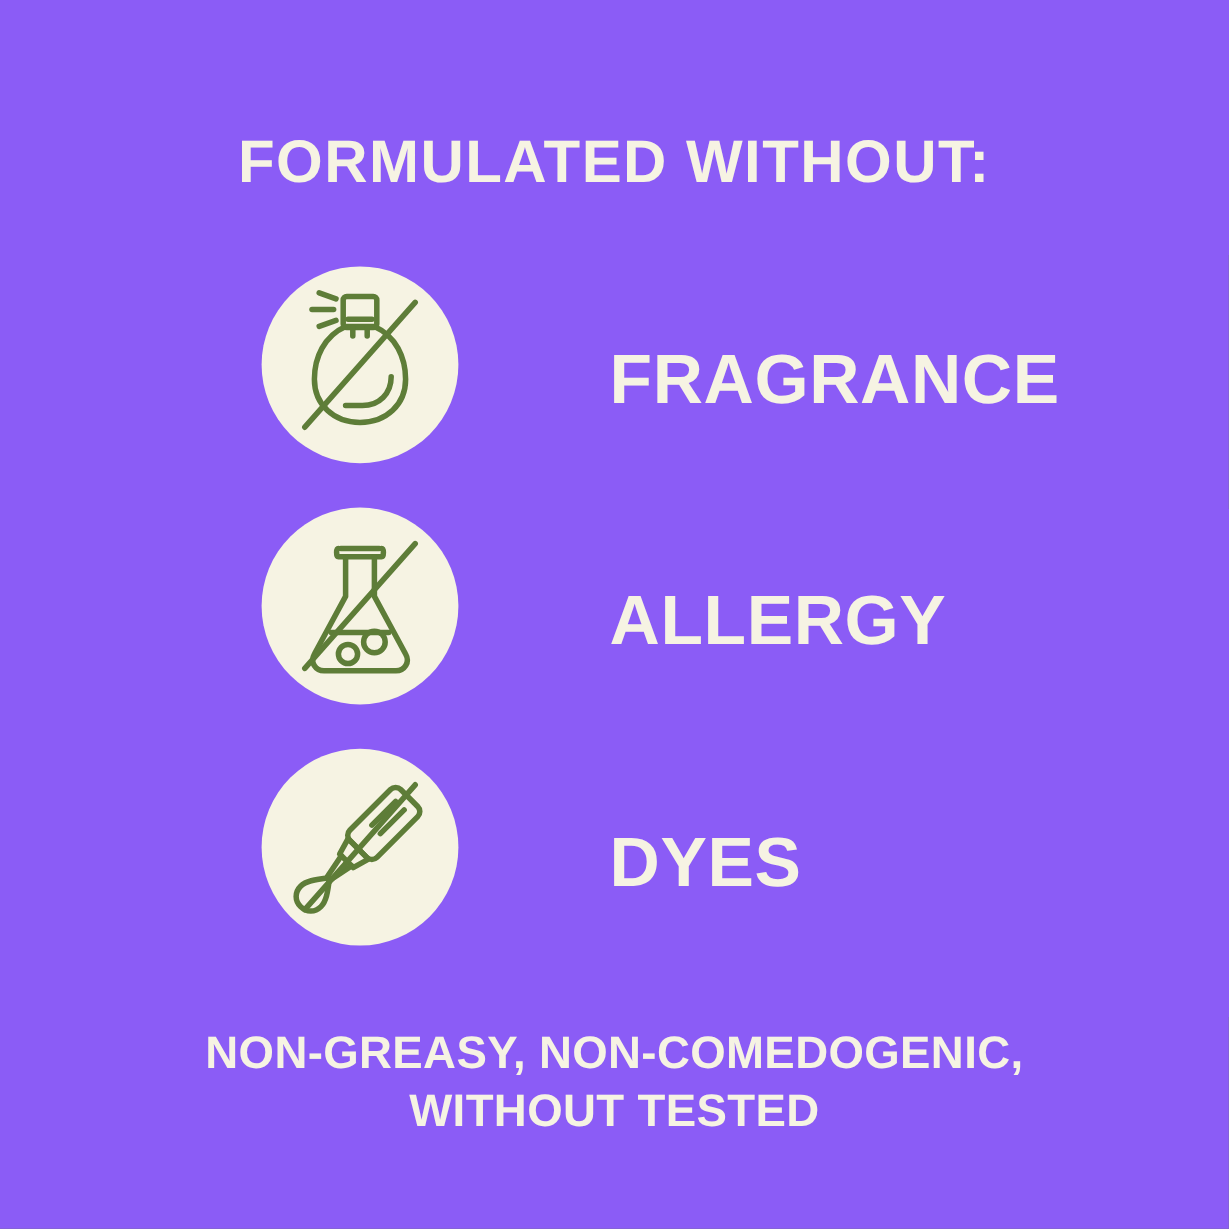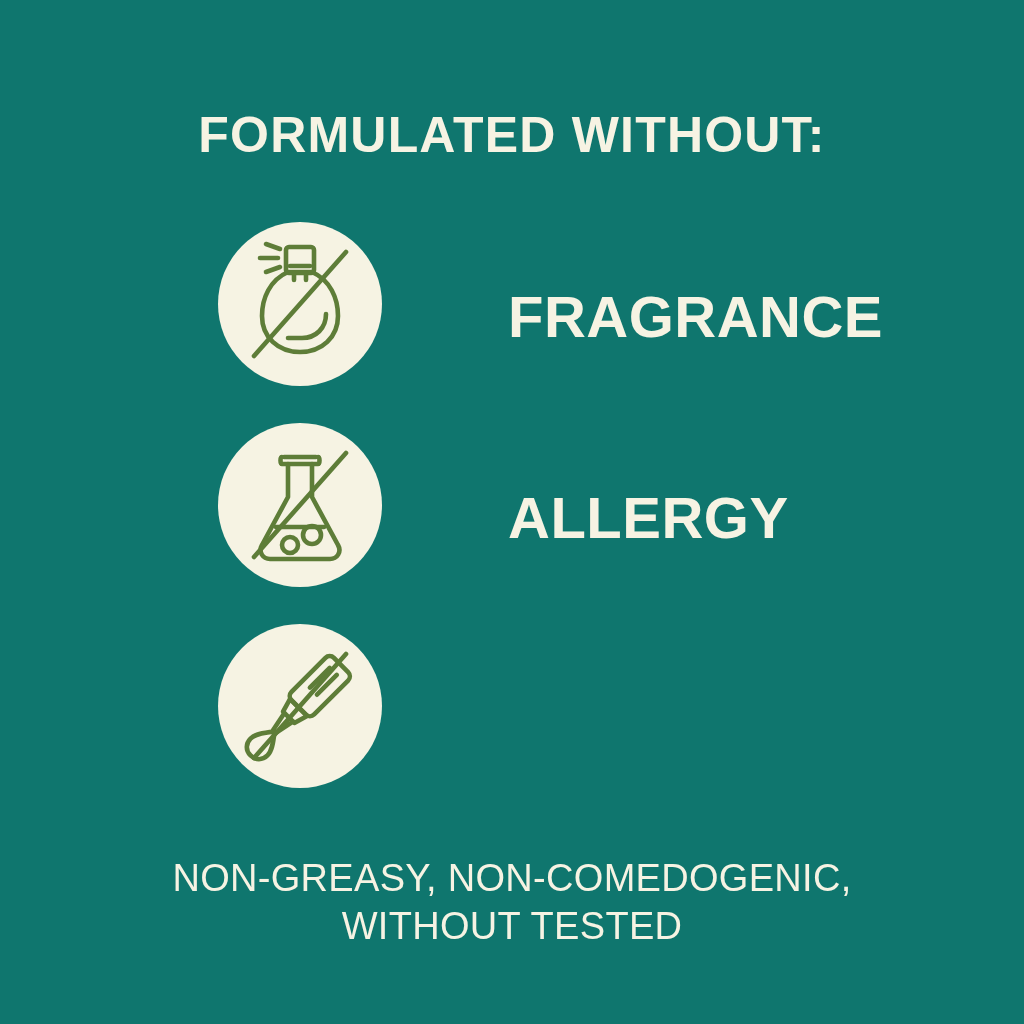--- a/index.html
+++ b/index.html
@@ -10,21 +10,21 @@
     width: 1024px;
     height: 1024px;
     background: #65803c;
     font-family: "Liberation Sans", sans-serif;
     overflow: hidden;
   }
   .panel {
     position: relative;
     width: 1024px;
     height: 1024px;
-    background: #0f766e;
+    background: #8b5cf6;
     box-sizing: border-box;
   }
   .headline {
     position: absolute;
     left: 0;
     top: 104px;
     width: 1024px;
     text-align: center;
     color: #f6f3e3;
     font-size: 50px;
@@ -72,21 +72,21 @@
     white-space: nowrap;
   }
   .footer-claims {
     position: absolute;
     left: 0;
     top: 854px;
     width: 1024px;
     text-align: center;
     color: #f6f3e3;
     font-size: 38px;
-    font-weight: 400;
+    font-weight: 700;
     line-height: 48px;
     letter-spacing: 0.3px;
   }
   .footer-line {
     display: block;
     white-space: nowrap;
   }
 </style>
 </head>
 <body>
@@ -162,20 +162,21 @@
               <path d="M82 118 C74 128 70 134 70 140
                        C70 147 75 152 82 152
                        C89 152 94 147 94 140
                        C94 134 90 128 82 118 Z"></path>
             </g>
 
             <path d="M36 134 L128 30"></path>
           </g>
         </svg>
       </div>
+      <div class="claim-label">DYES</div>
     </div>
 
   </div>
 
   <div class="footer-claims">
     <span class="footer-line">NON-GREASY, NON-COMEDOGENIC,</span>
     <span class="footer-line">WITHOUT TESTED</span>
   </div>
 
 </div>

